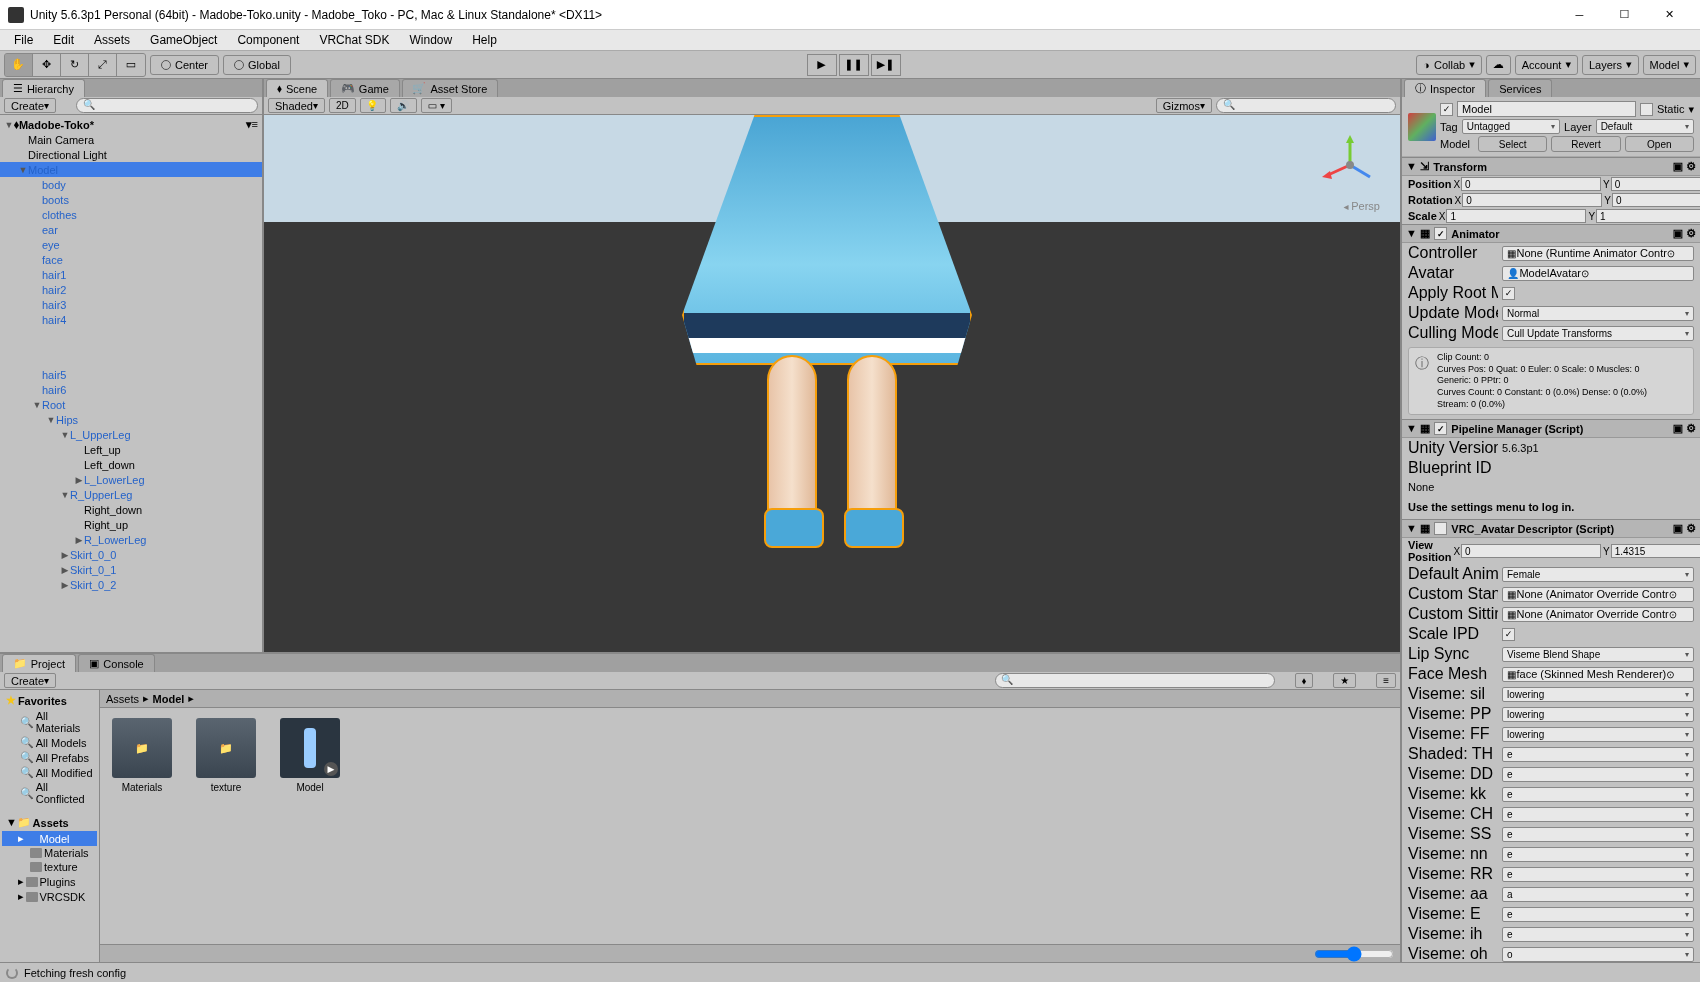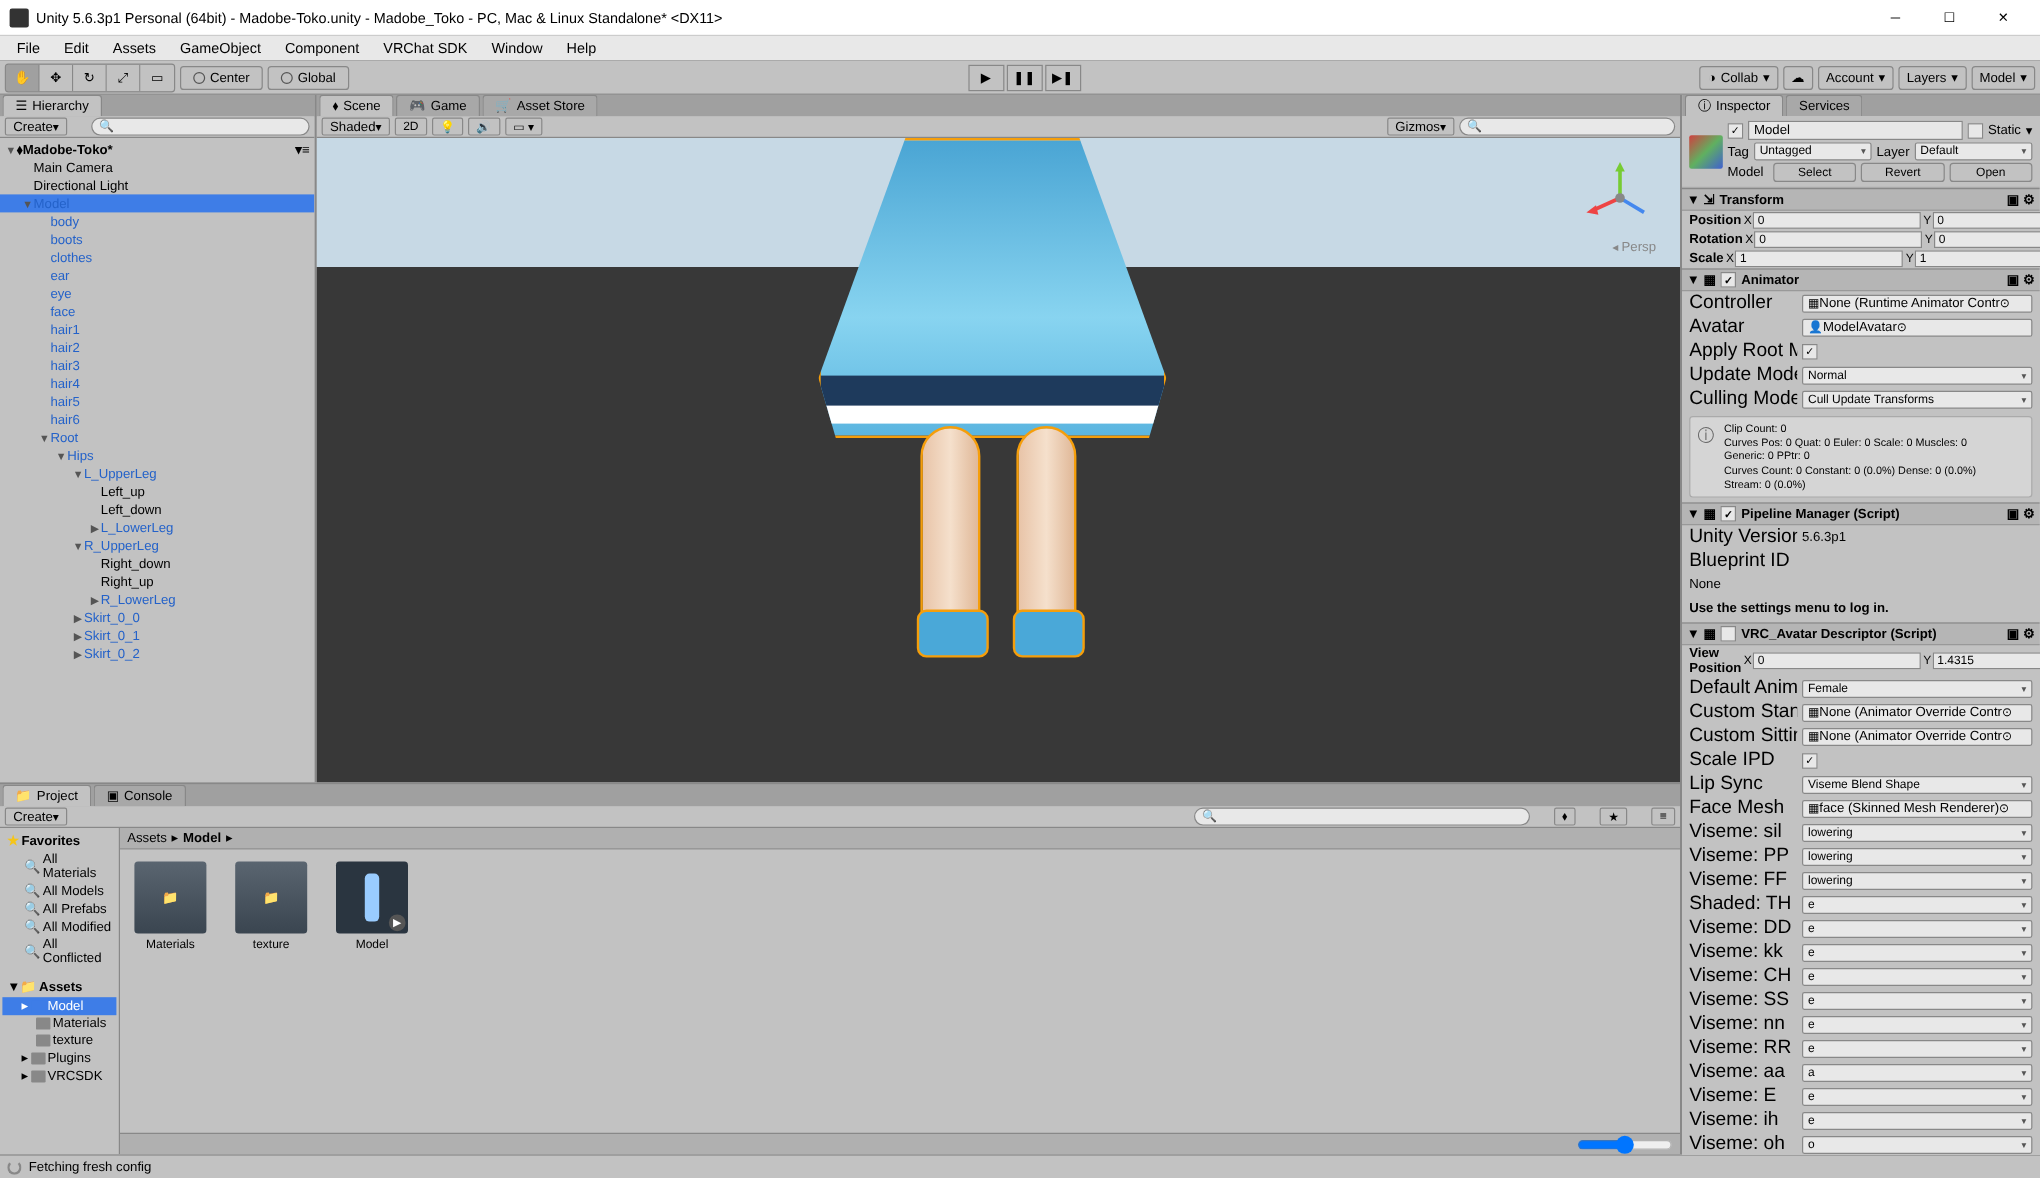--- a/index.html
+++ b/index.html
@@ -203,21 +203,21 @@
                 <span>hair2</span>
               </div>
               <div class="tree-item prefab" style="padding-left: 32px;">
                 <span class="tree-arrow"></span>
                 <span>hair3</span>
               </div>
               <div class="tree-item prefab" style="padding-left: 32px;">
                 <span class="tree-arrow"></span>
                 <span>hair4</span>
               </div>
-              <div class="tree-item prefab" style="padding-left: 32px;">
+              <div class="tree-item prefab" style="padding-left: 32px; margin-top: 40px;">
                 <span class="tree-arrow"></span>
                 <span>hair5</span>
               </div>
               <div class="tree-item prefab" style="padding-left: 32px;">
                 <span class="tree-arrow"></span>
                 <span>hair6</span>
               </div>
               <div class="tree-item prefab" style="padding-left: 32px;">
                 <span class="tree-arrow">▼</span>
                 <span>Root</span>

